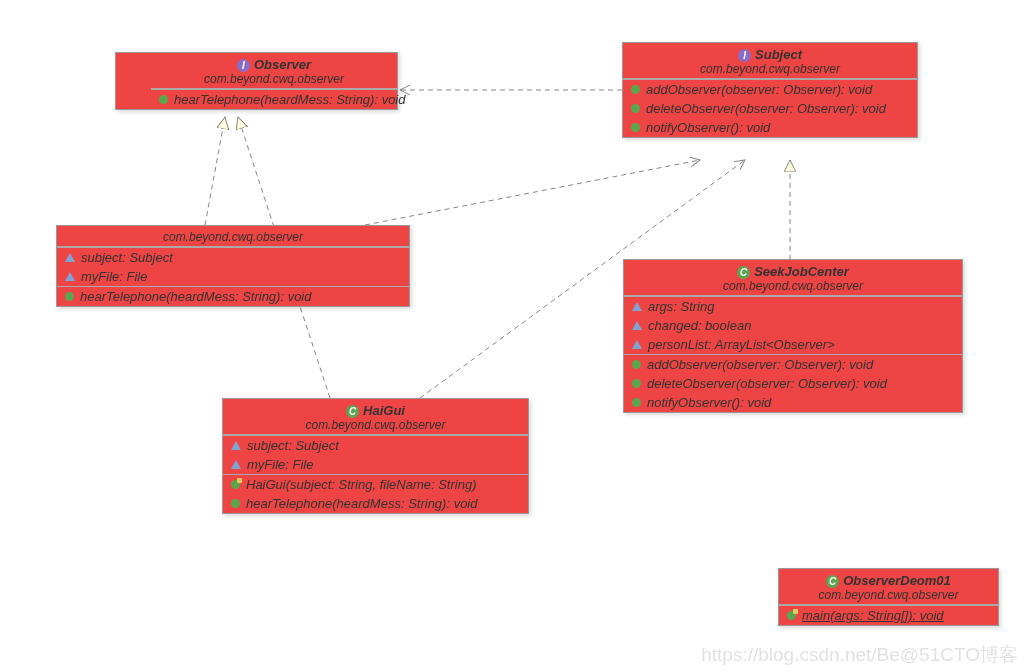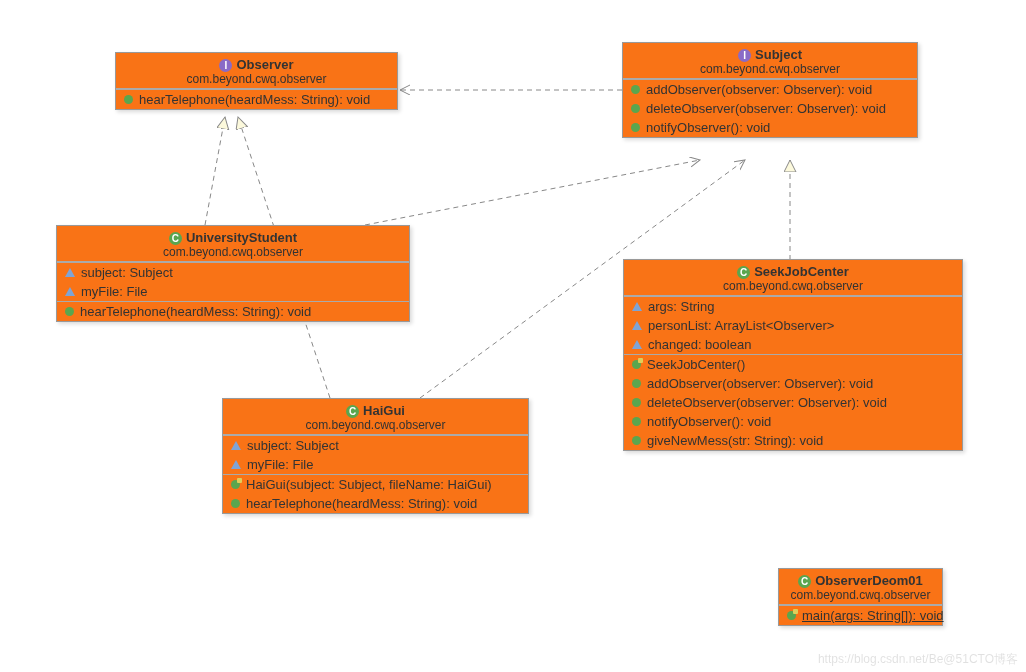--- a/index.html
+++ b/index.html
@@ -10,23 +10,24 @@
     height: 672px;
     background: #fff;
     font-family: "Segoe UI", Arial, sans-serif;
     font-size: 13px;
     color: #333;
     position: relative;
   }
   .diagram { position: relative; width: 1026px; height: 672px; }
   .uml-box {
     position: absolute;
-    background: #f97316;
+    background: #ef4444;
     border: 1px solid #999;
     box-shadow: 2px 2px 4px rgba(0,0,0,0.15);
+    font-style: italic;
   }
   .hdr {
     text-align: center;
     padding: 4px 10px 2px;
     border-bottom: 1px solid #aaa;
   }
   .title { font-weight: bold; }
   .pkg { font-size: 12px; color: #333; }
   .section { border-top: 1px solid #aaa; }
   .row {
@@ -76,21 +77,21 @@
   }
   .stereo.iface { background: #8a6bc7; }
   .stereo.cls { background: #5aa64f; }
   .underline { text-decoration: underline; text-align: center; }
   svg.conn { position: absolute; left: 0; top: 0; width: 1026px; height: 672px; pointer-events: none; }
   .watermark {
     position: absolute;
     right: 8px;
     bottom: 4px;
     color: rgba(0,0,0,0.12);
-    font-size: 12px;
+    font-size: 19px;
   }
 </style>
 </head>
 <body>
 
 <div class="diagram">
 
   <svg class="conn">
     <defs>
       <marker id="tri" markerWidth="14" markerHeight="14" refX="12" refY="6" orient="auto">
@@ -107,21 +108,21 @@
 
     <line x1="790" y1="260" x2="790" y2="160" stroke="#888" stroke-width="1" stroke-dasharray="5,4" marker-end="url(#tri)"></line>
 
     <line x1="622" y1="90" x2="400" y2="90" stroke="#888" stroke-width="1" stroke-dasharray="5,4" marker-end="url(#arrow)"></line>
 
     <line x1="365" y1="225" x2="700" y2="160" stroke="#888" stroke-width="1" stroke-dasharray="5,4" marker-end="url(#arrow)"></line>
 
     <line x1="420" y1="398" x2="745" y2="160" stroke="#888" stroke-width="1" stroke-dasharray="5,4" marker-end="url(#arrow)"></line>
   </svg>
 
-  <div class="uml-box" style="left:115px; top:52px; width:283px;">
+  <div class="uml-box" style="left:115px; top:52px; width:283px;padding-left:35px;">
     <div class="hdr">
       <div class="title"><span class="stereo iface">I</span><span>Observer</span></div>
       <div class="pkg">com.beyond.cwq.observer</div>
     </div>
     <div class="section">
       <div class="row">
           <span class="bullet green"></span>
           <span>hearTelephone(heardMess: String): void</span>
         </div>
     </div>
@@ -143,21 +144,20 @@
         </div>
       <div class="row">
           <span class="bullet green"></span>
           <span>notifyObserver(): void</span>
         </div>
     </div>
   </div>
 
   <div class="uml-box" style="left:56px; top:225px; width:354px;">
     <div class="hdr">
-      <div class="title"><span class="stereo cls">C</span><span>UniversityStudent</span></div>
       <div class="pkg">com.beyond.cwq.observer</div>
     </div>
     <div class="section">
       <div class="row">
           <span class="tri"></span>
           <span>subject: Subject</span>
         </div>
       <div class="row">
           <span class="tri"></span>
           <span>myFile: File</span>
@@ -182,73 +182,65 @@
           <span>subject: Subject</span>
         </div>
       <div class="row">
           <span class="tri"></span>
           <span>myFile: File</span>
         </div>
     </div>
     <div class="section">
       <div class="row">
           <span class="bullet constructor"></span>
-          <span>HaiGui(subject: Subject, fileName: HaiGui)</span>
+          <span>HaiGui(subject: String, fileName: String)</span>
         </div>
       <div class="row">
           <span class="bullet green"></span>
           <span>hearTelephone(heardMess: String): void</span>
         </div>
     </div>
   </div>
 
   <div class="uml-box" style="left:623px; top:259px; width:340px;">
     <div class="hdr">
       <div class="title"><span class="stereo cls">C</span><span>SeekJobCenter</span></div>
       <div class="pkg">com.beyond.cwq.observer</div>
     </div>
     <div class="section">
       <div class="row">
           <span class="tri"></span>
           <span>args: String</span>
         </div>
       <div class="row">
           <span class="tri"></span>
+          <span>changed: boolean</span>
+        </div>
+      <div class="row">
+          <span class="tri"></span>
           <span>personList: ArrayList&lt;Observer&gt;</span>
         </div>
-      <div class="row">
-          <span class="tri"></span>
-          <span>changed: boolean</span>
-        </div>
-    </div>
-    <div class="section">
-      <div class="row">
-          <span class="bullet constructor"></span>
-          <span>SeekJobCenter()</span>
-        </div>
+    </div>
+    <div class="section">
       <div class="row">
           <span class="bullet green"></span>
           <span>addObserver(observer: Observer): void</span>
         </div>
       <div class="row">
           <span class="bullet green"></span>
           <span>deleteObserver(observer: Observer): void</span>
         </div>
       <div class="row">
           <span class="bullet green"></span>
           <span>notifyObserver(): void</span>
         </div>
-      <div class="row">
-          <span class="bullet green"></span>
-          <span>giveNewMess(str: String): void</span>
-        </div>
-    </div>
-  </div>
-
-  <div class="uml-box" style="left:778px; top:568px; width:165px;">
+    </div>
+  </div>
+
+  <div class="uml-box" style="left:778px; top:568px; width:221px;">
     <div class="hdr">
       <div class="title"><span class="stereo cls">C</span><span>ObserverDeom01</span></div>
       <div class="pkg">com.beyond.cwq.observer</div>
     </div>
     <div class="section">
       <div class="row">
           <span class="bullet constructor"></span>
           <span class="underline">main(args: String[]): void</span>
         </div>
     </div>

